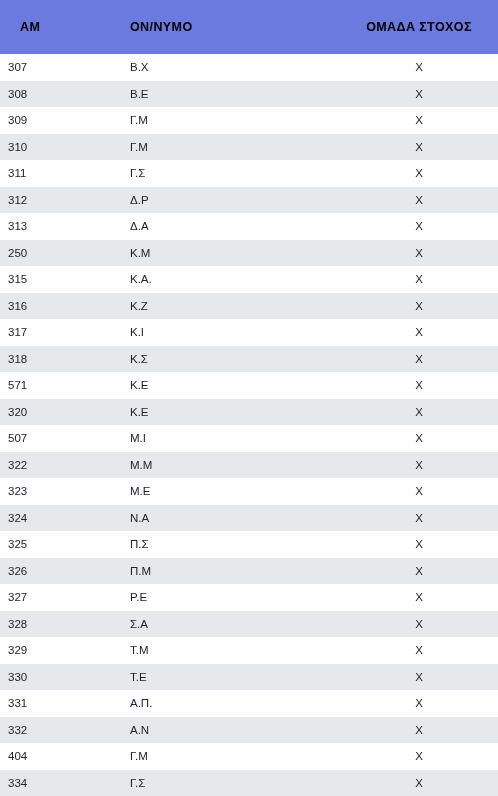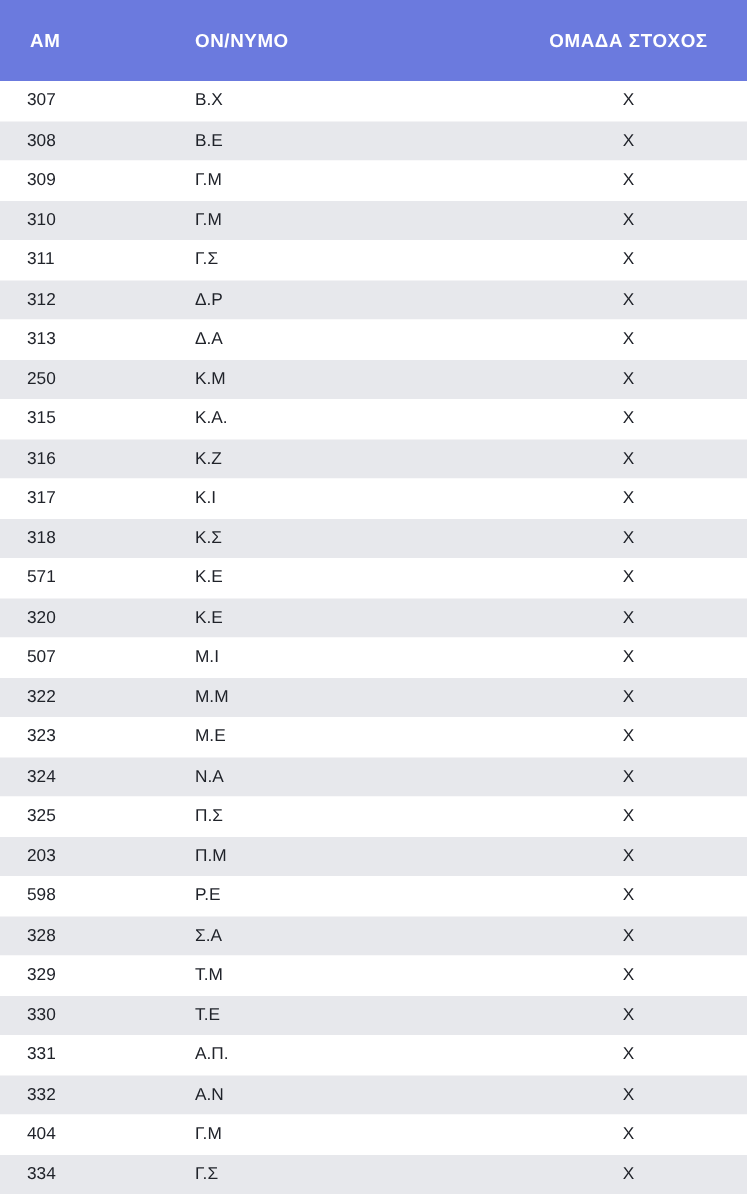--- a/index.html
+++ b/index.html
@@ -29,21 +29,21 @@
     table-layout: fixed;
   }
 
   
   thead tr.head-row {
     background: #6b7ade;
     height: 54px;
   }
 
   thead th {
-    color: #ffffff;
+    color: #000000;
     font-size: 12.5px;
     font-weight: bold;
     letter-spacing: 0.4px;
     padding: 0;
     vertical-align: middle;
     border: 0;
     white-space: nowrap;
   }
 
   th.col-am   { width: 110px; text-align: left;   padding-left: 20px; }
@@ -61,21 +61,21 @@
 
   tbody td {
     font-size: 11.5px;
     color: #20232a;
     padding: 0;
     vertical-align: middle;
     border: 0;
     white-space: nowrap;
   }
 
-  td.col-am   { width: 110px; text-align: left;   padding-left: 18px; }
+  td.col-am   { width: 110px; text-align: left;   padding-left: 8px; }
   td.col-name { width: 190px; text-align: left; }
   td.col-tgt  { width: 198px; text-align: center; }
 </style>
 </head>
 <body>
 
 <div class="table-wrap">
   <table class="data-table">
     <thead>
       <tr class="head-row">
@@ -174,26 +174,26 @@
           <td class="col-am">324</td>
           <td class="col-name">Ν.Α</td>
           <td class="col-tgt">Χ</td>
         </tr>
         <tr class="data-row">
           <td class="col-am">325</td>
           <td class="col-name">Π.Σ</td>
           <td class="col-tgt">Χ</td>
         </tr>
         <tr class="data-row striped">
-          <td class="col-am">203</td>
+          <td class="col-am">326</td>
           <td class="col-name">Π.Μ</td>
           <td class="col-tgt">Χ</td>
         </tr>
         <tr class="data-row">
-          <td class="col-am">598</td>
+          <td class="col-am">327</td>
           <td class="col-name">Ρ.Ε</td>
           <td class="col-tgt">Χ</td>
         </tr>
         <tr class="data-row striped">
           <td class="col-am">328</td>
           <td class="col-name">Σ.Α</td>
           <td class="col-tgt">Χ</td>
         </tr>
         <tr class="data-row">
           <td class="col-am">329</td>

